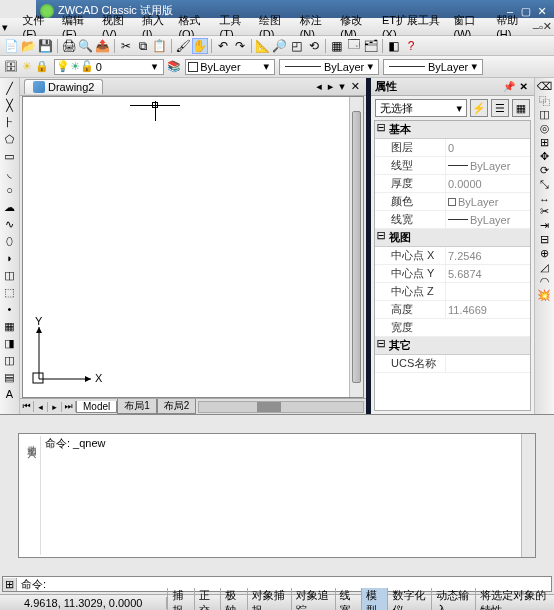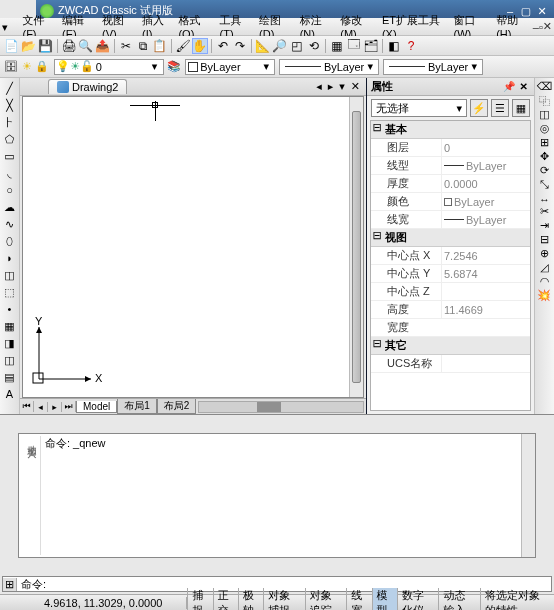--- a/index.html
+++ b/index.html
@@ -23,21 +23,21 @@
 .property-bar .prop-field { display: flex; align-items: center; background: #fff; border: 1px solid #999; height: 16px; padding: 0 2px; }
 .property-bar .swatch { width: 10px; height: 10px; background: #fff; border: 1px solid #333; margin-right: 2px; }
 .property-bar .dropdown-btn { width: 12px; display: flex; justify-content: center; }
 
 .main-area { flex: 1; display: flex; min-height: 0; }
 .left-tools { width: 20px; background: linear-gradient(90deg, #f5f5f5, #e0e0e0); border-right: 1px solid #c0c0c0; display: flex; flex-direction: column; align-items: center; padding: 2px 0; gap: 1px; }
 .left-tools .ltool { width: 16px; height: 16px; display: flex; align-items: center; justify-content: center; cursor: pointer; border: 1px solid transparent; font-size: 11px; }
 
 .center-col { flex: 1; display: flex; flex-direction: column; min-width: 0; }
 .doc-tabs { height: 18px; background: linear-gradient(180deg, #e8e8e8, #d8d8d8); display: flex; align-items: center; padding: 0 4px; border-bottom: 1px solid #b0b0b0; }
-.doc-tabs .doc-tab { padding: 1px 8px; background: linear-gradient(180deg, #fdfdfd, #eaeaea); border: 1px solid #a0a0a0; border-bottom: none; border-radius: 3px 3px 0 0; display: flex; align-items: center; gap: 3px; margin-left: 24px; }
+.doc-tabs .doc-tab { padding: 1px 8px; background: linear-gradient(180deg, #fdfdfd, #eaeaea); border: 1px solid #a0a0a0; border-bottom: none; border-radius: 3px 3px 0 0; display: flex; align-items: center; gap: 3px; }
 .doc-tabs .doc-icon { width: 12px; height: 12px; background: linear-gradient(135deg, #6fa8dc, #3d85c6); border-radius: 2px; }
 .doc-tabs .nav-icons { margin-left: auto; display: flex; gap: 2px; }
 .doc-tabs .nav-icons span { cursor: pointer; padding: 0 2px; }
 
 .canvas-wrap { flex: 1; position: relative; background: #fff; border: 1px solid #888; margin: 0 2px; }
 .canvas-wrap .crosshair { position: absolute; top: 8px; left: 132px; }
 .canvas-wrap .crosshair .h { position: absolute; width: 50px; height: 1px; background: #000; top: 0; left: -25px; }
 .canvas-wrap .crosshair .v { position: absolute; width: 1px; height: 20px; background: #000; top: -4px; left: 0; }
 .canvas-wrap .crosshair .box { position: absolute; width: 6px; height: 6px; border: 1px solid #000; top: -3px; left: -3px; }
 .canvas-wrap .ucs { position: absolute; bottom: 8px; left: 8px; }
@@ -47,21 +47,21 @@
 
 .model-tabs { height: 16px; display: flex; align-items: center; background: #e0e0e0; border-top: 1px solid #aaa; }
 .model-tabs .mt-btn { width: 14px; text-align: center; cursor: pointer; border-right: 1px solid #aaa; font-size: 9px; }
 .model-tabs .mt-tab { padding: 0 6px; background: #fff; border: 1px solid #888; border-top: none; font-size: 10px; cursor: pointer; }
 .model-tabs .mt-tab.inactive { background: #d8d8d8; }
 .model-tabs .hscroll { flex: 1; height: 12px; background: #d0d0d0; margin: 0 2px; position: relative; border: 1px solid #aaa; }
 .model-tabs .hscroll .hthumb { position: absolute; left: 35%; width: 15%; top: 0; bottom: 0; background: #909090; }
 
 .right-tools { width: 20px; background: linear-gradient(90deg, #e0e0e0, #f5f5f5); border-left: 1px solid #c0c0c0; display: flex; flex-direction: column; align-items: center; padding: 2px 0; gap: 1px; }
 
-.props-panel { width: 168px; background: #f0f0f0; border-left: 1px solid #0f172a; display: flex; flex-direction: column; }
+.props-panel { width: 168px; background: #f0f0f0; border-left: 5px solid #0f172a; display: flex; flex-direction: column; }
 .props-header { height: 18px; background: linear-gradient(180deg, #e8e8e8, #d8d8d8); display: flex; align-items: center; padding: 0 4px; font-weight: bold; border-bottom: 1px solid #b0b0b0; }
 .props-header .spacer { flex: 1; }
 .props-header .pin, .props-header .close { cursor: pointer; padding: 0 2px; font-size: 10px; }
 .props-selector { display: flex; align-items: center; padding: 3px 4px; gap: 3px; justify-content: center; }
 .props-selector .sel-input { flex: 1; height: 18px; border: 1px solid #888; background: #fff; padding: 0 4px; display: flex; align-items: center; }
 .props-selector .sel-btn { width: 18px; height: 18px; border: 1px solid #888; display: flex; align-items: center; justify-content: center; cursor: pointer; background: #e8e8e8; }
 .props-grid { flex: 1; overflow: auto; border: 1px solid #b0b0b0; margin: 0 3px 3px; background: #fff; font-size: 10px; }
 .props-grid .group-row { display: flex; background: #e8e8e8; border-bottom: 1px solid #ccc; }
 .props-grid .group-row .toggle { width: 12px; text-align: center; cursor: pointer; }
 .props-grid .group-row .label { font-weight: bold; padding: 1px 2px; }
@@ -75,21 +75,21 @@
 .command-history { flex: 1; background: #fff; padding: 2px 4px; display: flex; border: 1px solid #888; margin: 18px; position: relative; }
 .command-history .side-label { writing-mode: vertical-rl; font-size: 9px; color: #666; border-right: 1px solid #ddd; padding: 2px; letter-spacing: 1px; }
 .command-history .content { flex: 1; padding: 0 4px; }
 .command-history .vscroll2 { position: absolute; right: 0; top: 0; bottom: 0; width: 14px; background: #e8e8e8; border-left: 1px solid #bbb; }
 .command-line { height: 16px; display: flex; align-items: center; background: #fff; border: 1px solid #888; margin: 0 2px 2px; }
 .command-line .toggle { width: 14px; text-align: center; background: #e0e0e0; border-right: 1px solid #aaa; cursor: pointer; }
 .command-line .prompt { padding: 0 4px; }
 .command-line input { flex: 1; border: none; outline: none; height: 14px; }
 
 .statusbar { height: 16px; background: linear-gradient(180deg, #f0f0f0, #d8d8d8); display: flex; align-items: center; border-top: 1px solid #aaa; font-size: 10px; }
-.statusbar .coords { padding: 0 24px; border-right: 1px solid #aaa; min-width: 100px; margin-left: 20px; }
+.statusbar .coords { padding: 0 24px; border-right: 1px solid #aaa; min-width: 100px; }
 .statusbar .modes { flex: 1; display: flex; justify-content: flex-end; }
 .statusbar .mode-btn { padding: 0 4px; border-left: 1px solid #aaa; cursor: pointer; }
 .statusbar .mode-btn.active { background: #b8d0e8; }
 </style>
 </head>
 <body>
 
 <div class="titlebar">
   <div class="logo"></div>
   <div class="title">ZWCAD Classic 试用版</div>

